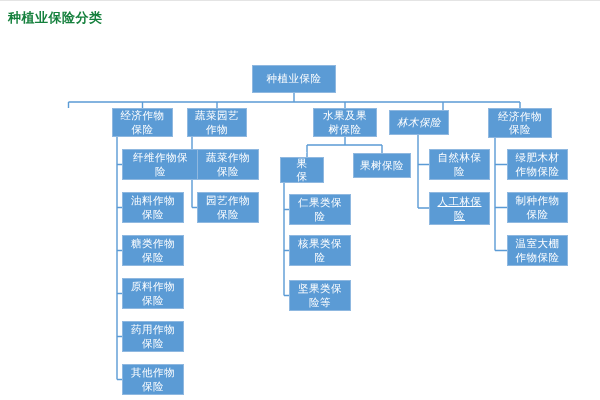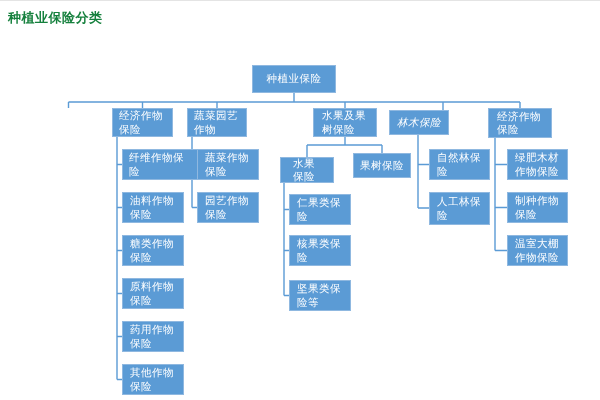--- a/index.html
+++ b/index.html
@@ -17,21 +17,21 @@
     font-size:13px;font-weight:bold;color:#15803d;
     letter-spacing:0.5px;
   }
   .lines{position:absolute;left:0;top:0;z-index:0;}
   .node{
     position:absolute;z-index:1;
     background:#5b9bd5;
     border:1px solid #8fb8e0;
     color:#ffffff;
     display:flex;align-items:center;justify-content:center;
-    text-align:left;
+    text-align:center;
     font-size:10.5px;line-height:13.5px;
     box-sizing:border-box;
     letter-spacing:0.5px;
   }
   
   .n-root   {left:252px;top:64px; width:84px;height:28px;padding:0 10px;}
   
   .n-b0{left:36px; top:107px;width:65px;height:29px;padding:0 8px;}
   .n-b1{left:112px;top:107px;width:61px;height:29px;padding:0 6px;}
   .n-b2{left:187px;top:107px;width:60px;height:29px;padding:0 6px;}
@@ -42,29 +42,29 @@
   .n-e0{left:122px;top:148px;width:77px;height:31px;padding:0 6px;}
   .n-e1{left:122px;top:191px;width:62px;height:31px;padding:0 7px;}
   .n-e2{left:122px;top:234px;width:62px;height:31px;padding:0 7px;}
   .n-e3{left:122px;top:277px;width:62px;height:31px;padding:0 7px;}
   .n-e4{left:122px;top:320px;width:62px;height:31px;padding:0 7px;}
   .n-e5{left:122px;top:363px;width:62px;height:31px;padding:0 7px;}
   
   .n-v0{left:197px;top:148px;width:62px;height:31px;padding:0 7px;}
   .n-v1{left:197px;top:191px;width:62px;height:31px;padding:0 7px;}
   
-  .n-f0{left:280px;top:156px;width:54px;height:26px;padding:0 12px;}
+  .n-f0{left:280px;top:156px;width:44px;height:26px;padding:0 12px;}
   .n-f1{left:353px;top:152px;width:58px;height:25px;padding:0 5px;}
   
   .n-fs0{left:289px;top:193px;width:62px;height:31px;padding:5px 7px;}
   .n-fs1{left:289px;top:234px;width:62px;height:31px;padding:0 7px;}
   .n-fs2{left:289px;top:279px;width:62px;height:31px;padding:0 7px;}
   
   .n-w0{left:429px;top:148px;width:61px;height:31px;padding:0 7px;}
-  .n-w1{left:429px;top:191px;width:61px;height:33px;padding:0 7px;}
+  .n-w1{left:429px;top:191px;width:61px;height:33px;padding:0 7px;text-decoration:underline;}
   
   .n-o0{left:507px;top:148px;width:61px;height:31px;padding:0 7px;}
   .n-o1{left:507px;top:191px;width:61px;height:31px;padding:0 7px;}
   .n-o2{left:507px;top:234px;width:61px;height:31px;padding:0 7px;}
 </style>
 </head>
 <body>
 
 <div class="page">
 

